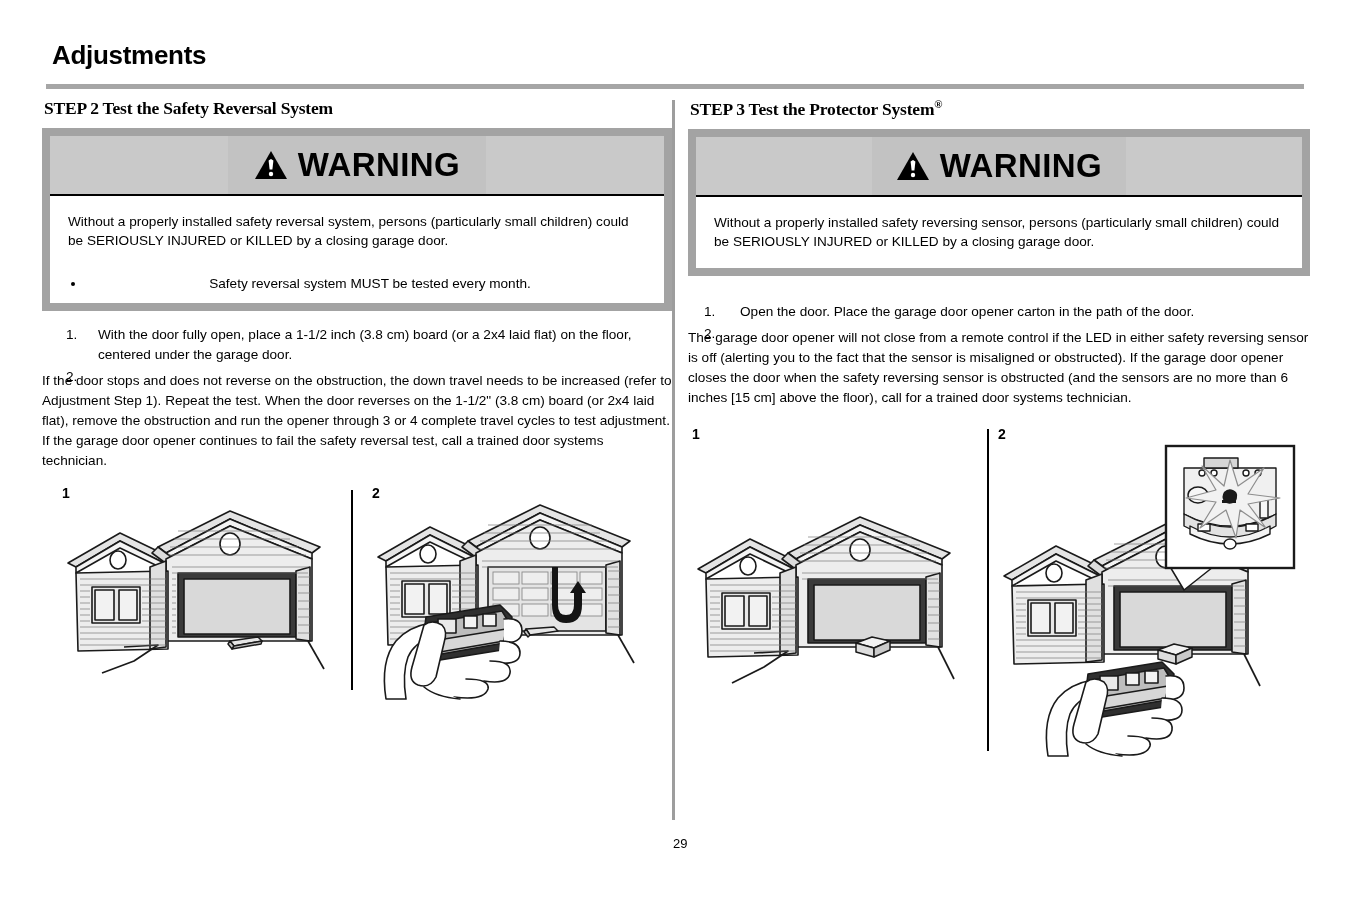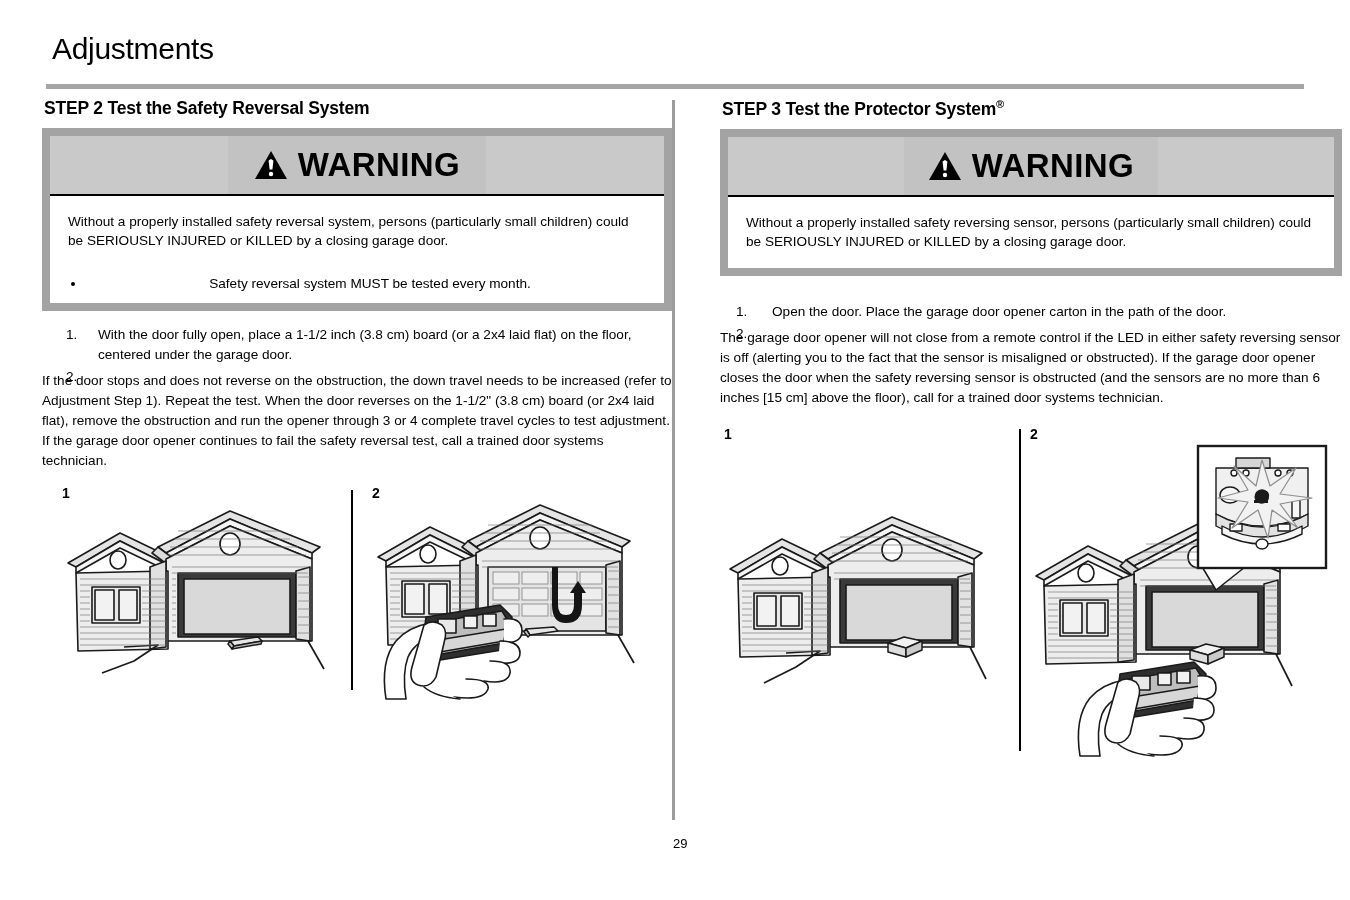--- a/index.html
+++ b/index.html
@@ -18,61 +18,62 @@
   .page {
     position: relative;
     width: 1350px;
     height: 900px;
   }
 
   
   .page-title {
     position: absolute;
     left: 52px;
-    top: 32px;
-    font-size: 30px;
-    font-weight: normal;
+    top: 40px;
+    font-size: 26px;
+    font-weight: bold;
     letter-spacing: -0.3px;
   }
   .title-rule {
     position: absolute;
     left: 46px;
     top: 84px;
     width: 1258px;
     height: 5px;
     background: #a6a6a6;
   }
 
   
   .col-left {
     position: absolute;
     left: 42px;
     top: 98px;
     width: 630px;
   }
   .col-right {
     position: absolute;
-    left: 720px;
+    left: 688px;
     top: 98px;
     width: 622px;
   }
   .col-divider {
     position: absolute;
     left: 672px;
     top: 100px;
     width: 3px;
     height: 720px;
     background: #9d9d9d;
   }
 
   .step-head {
     font-size: 17.5px;
     font-weight: bold;
     margin: 0 0 9px 2px;
     letter-spacing: -0.2px;
+    font-family: Liberation Serif, serif;
   }
   .step-head sup {
     font-size: 11px;
     vertical-align: super;
   }
 
   
   .warning-box {
     border: 8px solid #a3a3a3;
     background: #fff;

